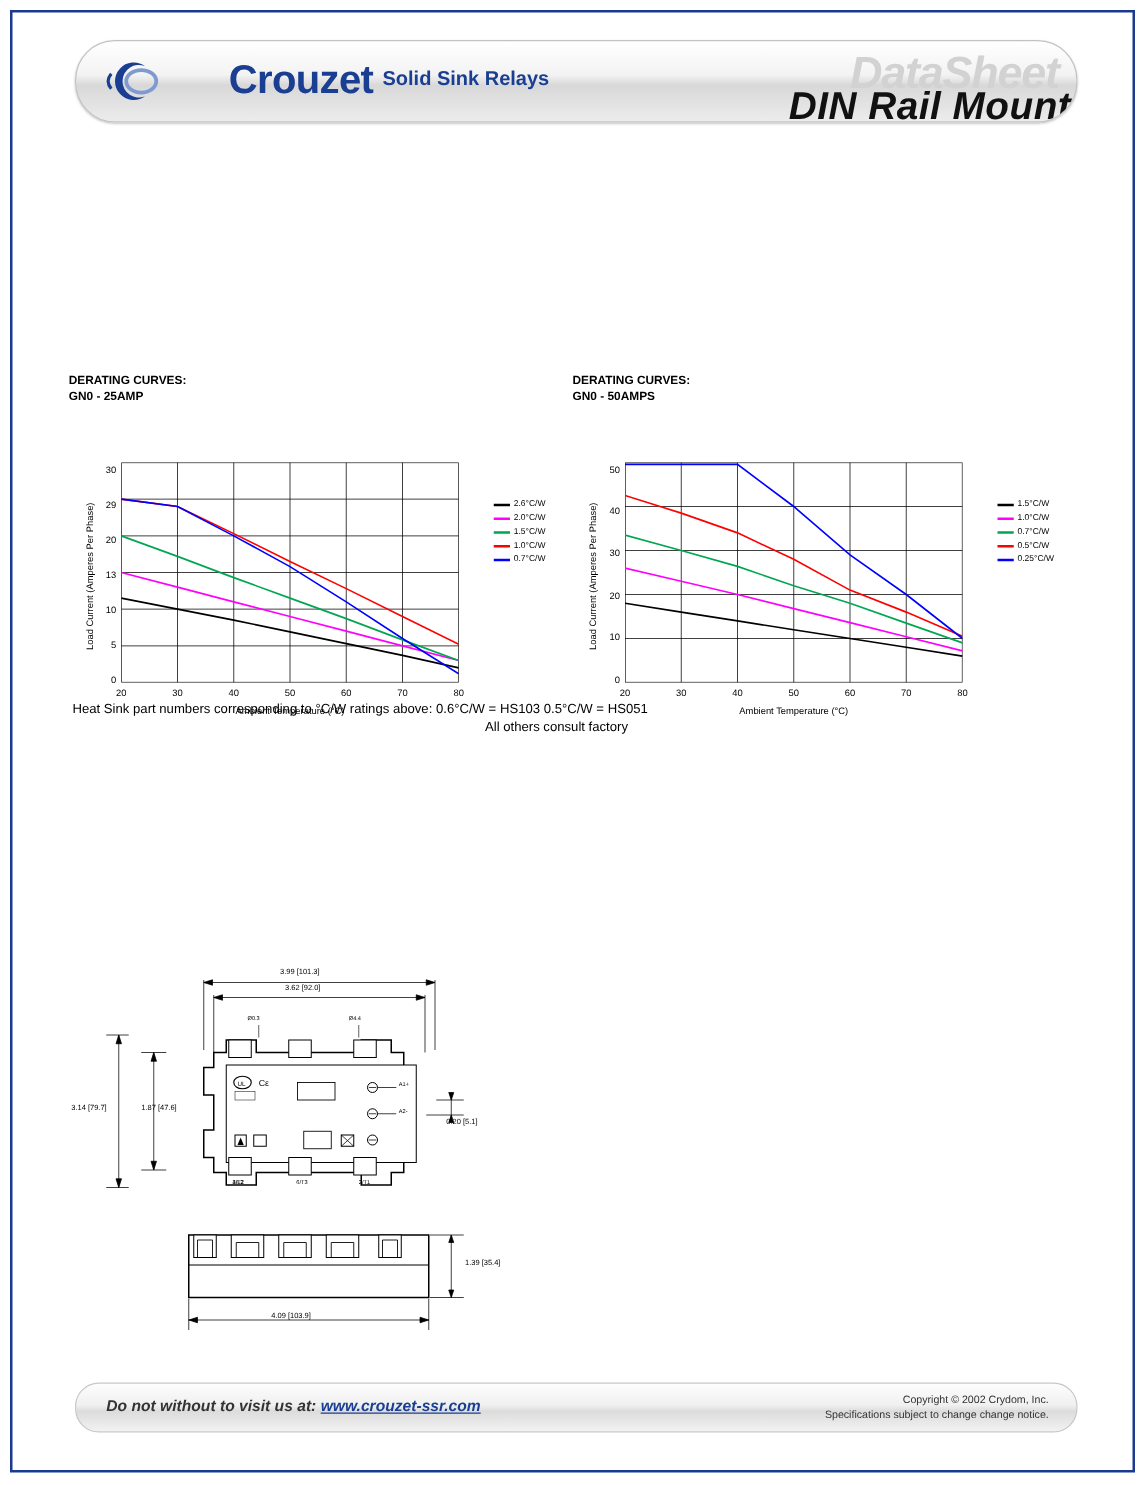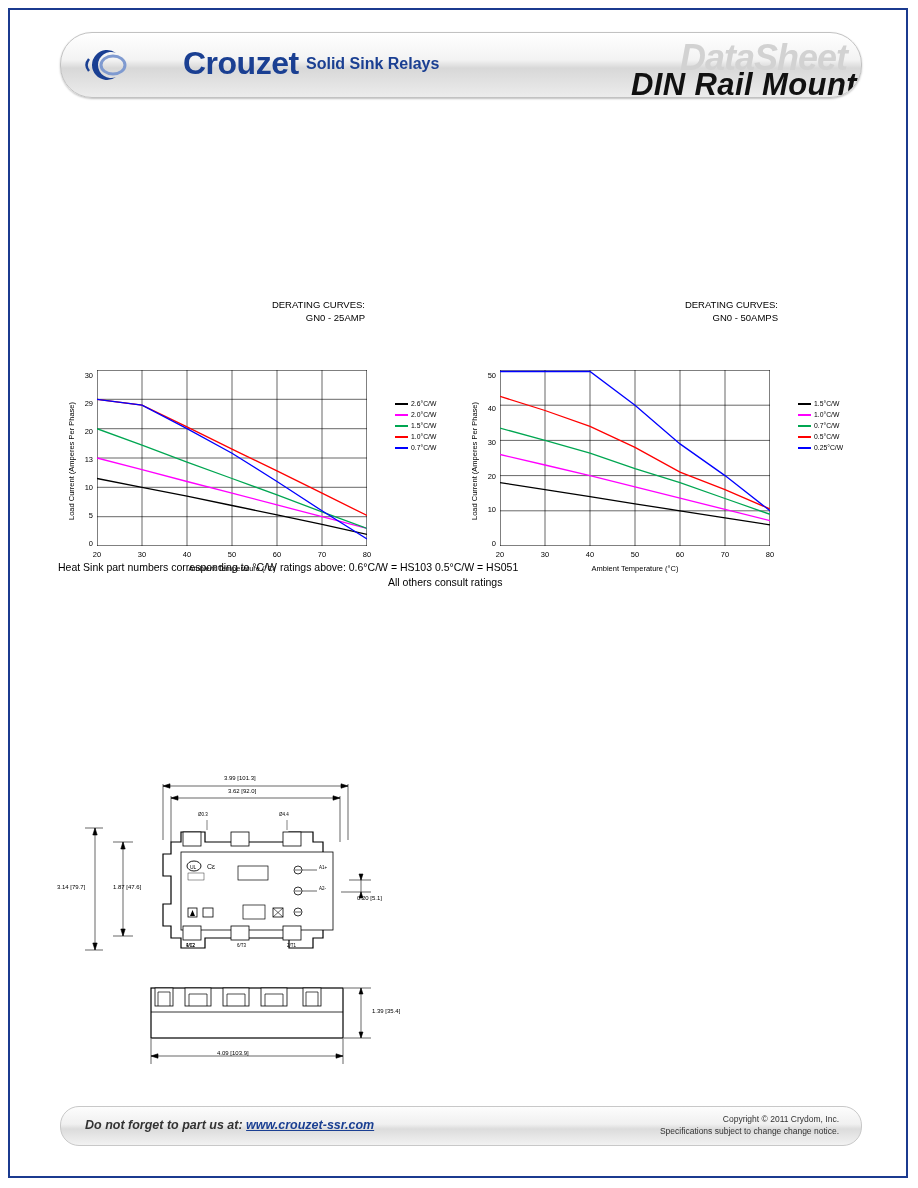--- a/index.html
+++ b/index.html
@@ -70,23 +70,23 @@
     font-size: 31px;
     font-style: italic;
     font-weight: bold;
     color: #111111;
     letter-spacing: 0.4px;
     font-family: "Liberation Sans", sans-serif;
   }
   
   .chart-block { position: absolute; }
   .chart-title {
-    text-align: right;
+    text-align: left;
     font-size: 9.5px;
-    font-weight: normal;
+    font-weight: bold;
     color: #000;
     line-height: 13px;
   }
   .plot-wrap { position: relative; }
   .axis-ylabel {
     position: absolute;
     font-size: 7.5px;
     color: #000;
     transform: rotate(-90deg);
     transform-origin: left top;
@@ -327,21 +327,21 @@
       </div>
       <div class="legend-row">
         <span class="legend-swatch" style="background:#0000ff"></span>
         <span>0.25°C/W</span>
       </div>
     </div>
   </div>
 </div>
 
 <div class="note" style="left:58px; top:561px;">Heat Sink part numbers corresponding to °C/W ratings above:  0.6°C/W = HS103   0.5°C/W = HS051</div>
-<div class="note note-line2" style="left:388px; top:576px;">All others consult ratings</div>
+<div class="note note-line2" style="left:388px; top:576px;">All others consult factory</div>
 
 <div class="mech" style="left:55px; top:770px; width:420px; height:300px;">
 
   <svg width="360" height="190" viewBox="0 0 360 190" style="position:absolute; left:0; top:0;">
 
     <g stroke="#000" stroke-width="0.6" fill="none">
       <line x1="108" y1="14" x2="108" y2="70"></line>
       <line x1="293" y1="14" x2="293" y2="70"></line>
       <line x1="116" y1="26" x2="116" y2="72"></line>
       <line x1="285" y1="26" x2="285" y2="72"></line>
@@ -464,20 +464,20 @@
       <path d="M288 76 l-7 -2.2 v4.4 z" fill="#000"></path>
     </g>
   </svg>
 
   <div class="dim-text" style="left:317px; top:238px;">1.39 [35.4]</div>
   <div class="dim-text" style="left:162px; top:280px;">4.09 [103.9]</div>
 </div>
 
 <div class="footer">
   <div class="footer-left">
-    <span>Do not forget to part us at:</span>
+    <span>Do not without to visit us at:</span>
     <span class="footer-link">www.crouzet-ssr.com</span>
   </div>
   <div class="footer-right">
-    <div>Copyright © 2011 Crydom, Inc.</div>
+    <div>Copyright © 2002 Crydom, Inc.</div>
     <div>Specifications subject to change change notice.</div>
   </div>
 </div>
 
 </body></html>

